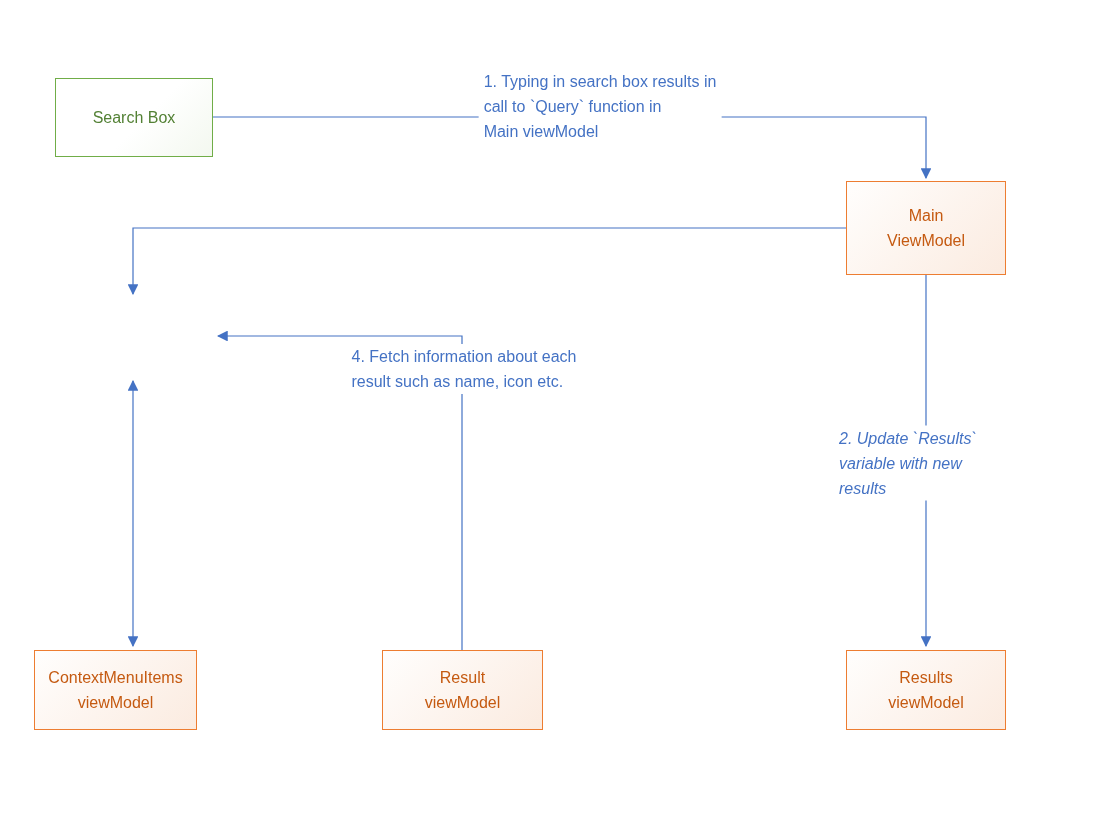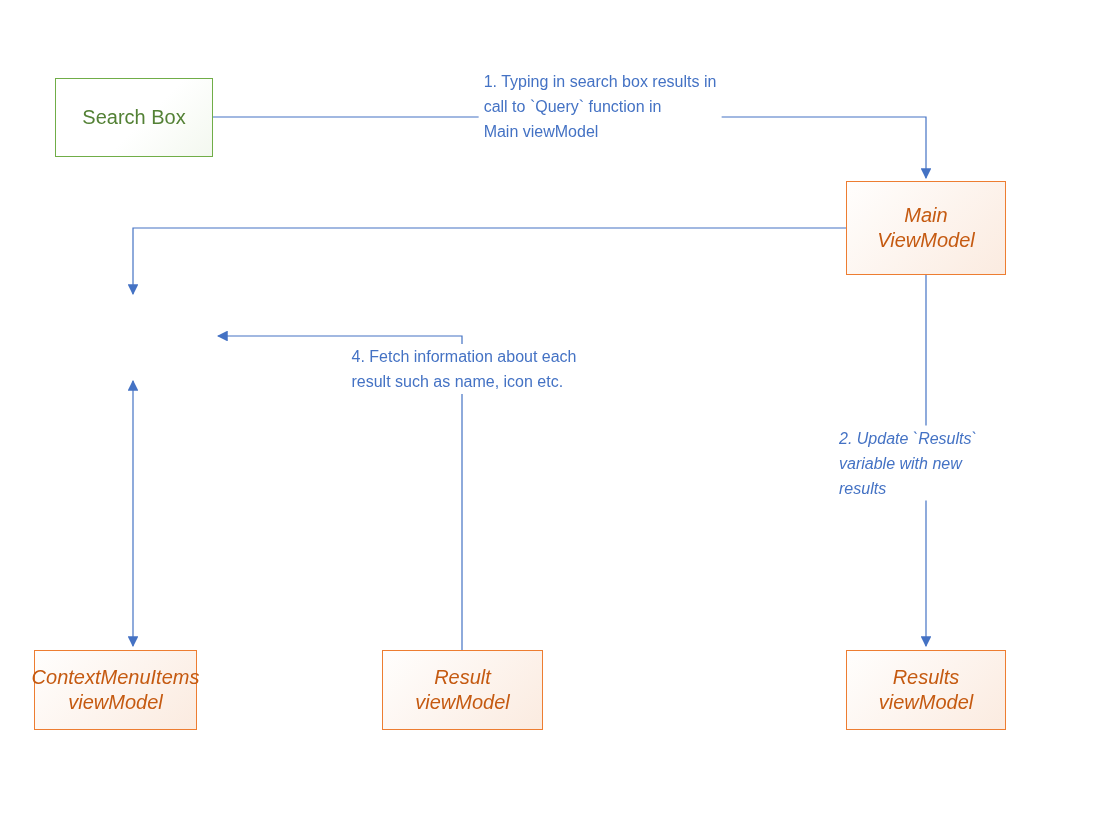--- a/index.html
+++ b/index.html
@@ -25,34 +25,33 @@
     stroke: #4472C4;
     stroke-width: 1.2;
   }
   .node {
     position: absolute;
     display: flex;
     align-items: center;
     justify-content: center;
     text-align: center;
     white-space: pre-line;
-    font-size: 20px;
+    font-size: 16px;
     line-height: 25px;
     box-sizing: border-box;
   }
   .node-view {
     border: 1px solid #70AD47;
     color: #538135;
     background: linear-gradient(135deg, #ffffff 55%, #f3f8ef 100%);
   }
   .node-vm {
     border: 1px solid #ED7D31;
     color: #C55A11;
     background: linear-gradient(135deg, #fffefd 0%, #fbebe0 100%);
-    font-style: italic;
   }
   .edge-label {
     position: absolute;
     transform: translate(-50%, -50%);
     text-align: left;
     white-space: pre-line;
     color: #4472C4;
     background: #ffffff;
     font-size: 16px;
     line-height: 25px;

